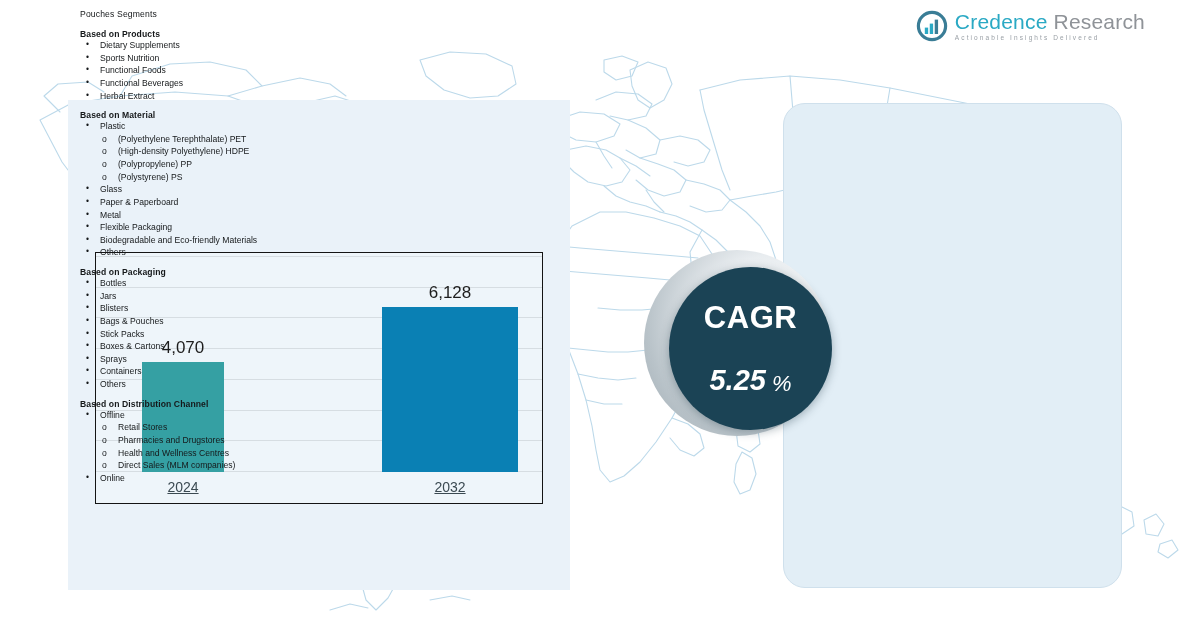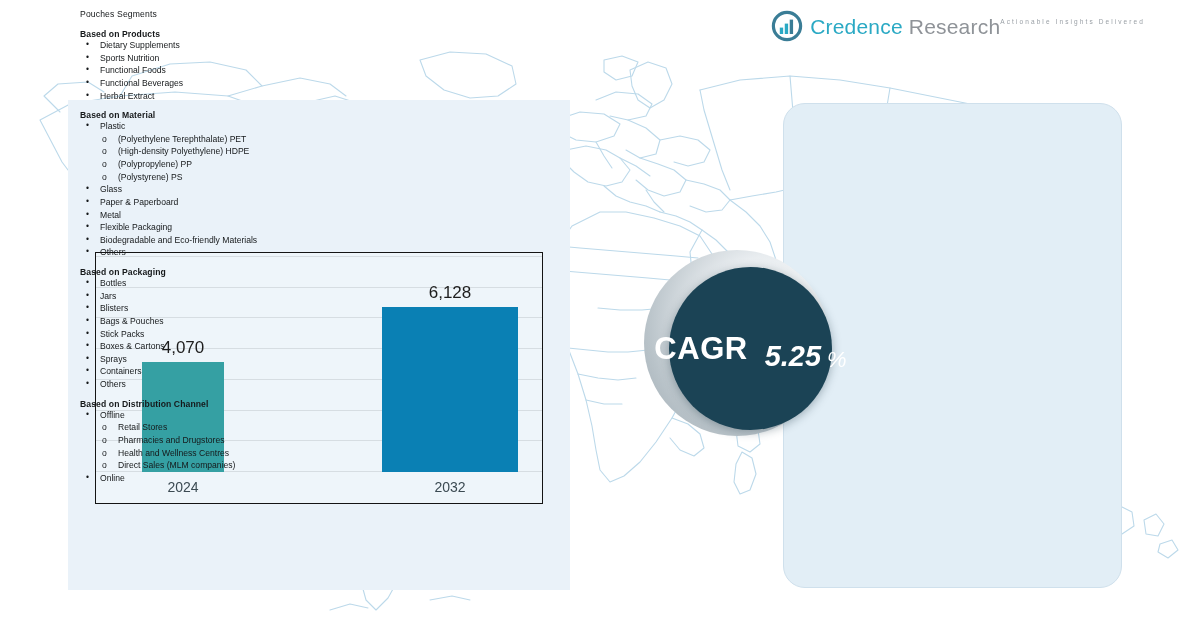--- a/index.html
+++ b/index.html
@@ -28,21 +28,21 @@
   .page-title{
     position:absolute;left:30px;top:6px;width:900px;
     font-size:30px;font-weight:bold;font-style:italic;
     color:#3c3c3c;line-height:1.28;letter-spacing:-0.2px;
   }
   .logo{
     position:absolute;right:42px;top:10px;
     display:flex;align-items:center;gap:7px;
   }
   .logo-mark{width:32px;height:32px;flex:0 0 auto;}
-  .logo-text{display:flex;flex-direction:row;line-height:1;}
+  .logo-text{display:flex;flex-direction:column;line-height:1;}
   .logo-row{display:flex;align-items:baseline;gap:6px;}
   .logo-credence{font-size:21px;color:#2aa9c4;letter-spacing:.2px;}
   .logo-research{font-size:21px;color:#8f9398;letter-spacing:.2px;}
   .logo-tag{
     font-size:6.5px;color:#9aa0a6;letter-spacing:2.1px;
     margin-top:3px;text-transform:none;white-space:nowrap;
   }
 
   
   .left-panel{
@@ -71,40 +71,40 @@
   .bar{position:absolute;bottom:31px;}
   .bar .rect{position:absolute;left:0;bottom:0;width:100%;}
   .bar .val{
     position:absolute;left:50%;transform:translateX(-50%);
     bottom:100%;margin-bottom:4px;white-space:nowrap;
     font-size:17px;color:#1d1d1d;
   }
   .bar .cat{
     position:absolute;left:50%;transform:translateX(-50%);
     top:100%;margin-top:7px;white-space:nowrap;
-    font-size:14px;color:#3b4a52;
+    font-size:14px;color:#3b4a52;text-decoration:underline;
   }
   .axisline{
     position:absolute;left:0;right:0;bottom:31px;height:1px;background:#d6dde2;
   }
 
   
   .cagr-wrap{
     position:absolute;left:644px;top:250px;width:210px;height:210px;z-index:7;
   }
   .cagr-halo{
     position:absolute;left:0;top:0;width:186px;height:186px;border-radius:50%;
     background:radial-gradient(circle at 68% 38%, #ffffff 0%, #e9edf0 38%, #b9c3c9 72%, #9aa6ae 100%);
     filter:blur(0.4px);
   }
   .cagr-circle{
     position:absolute;left:25px;top:17px;width:163px;height:163px;border-radius:50%;
     background:#1b4355;
     box-shadow:0 2px 10px rgba(20,45,60,.35);
-    display:flex;align-items:center;justify-content:center;
+    display:flex;flex-direction:column;align-items:center;justify-content:center;
     color:#ffffff;
     gap:17px;
   }
   .cagr-label{font-size:31px;font-weight:bold;letter-spacing:.5px;line-height:1;}
   .cagr-value{
     font-size:29px;font-weight:bold;line-height:1;margin-top:16px;
     display:flex;align-items:flex-end;gap:6px;font-style:italic;
   }
   .cagr-value .pct{font-size:22px;font-weight:normal;}
 

